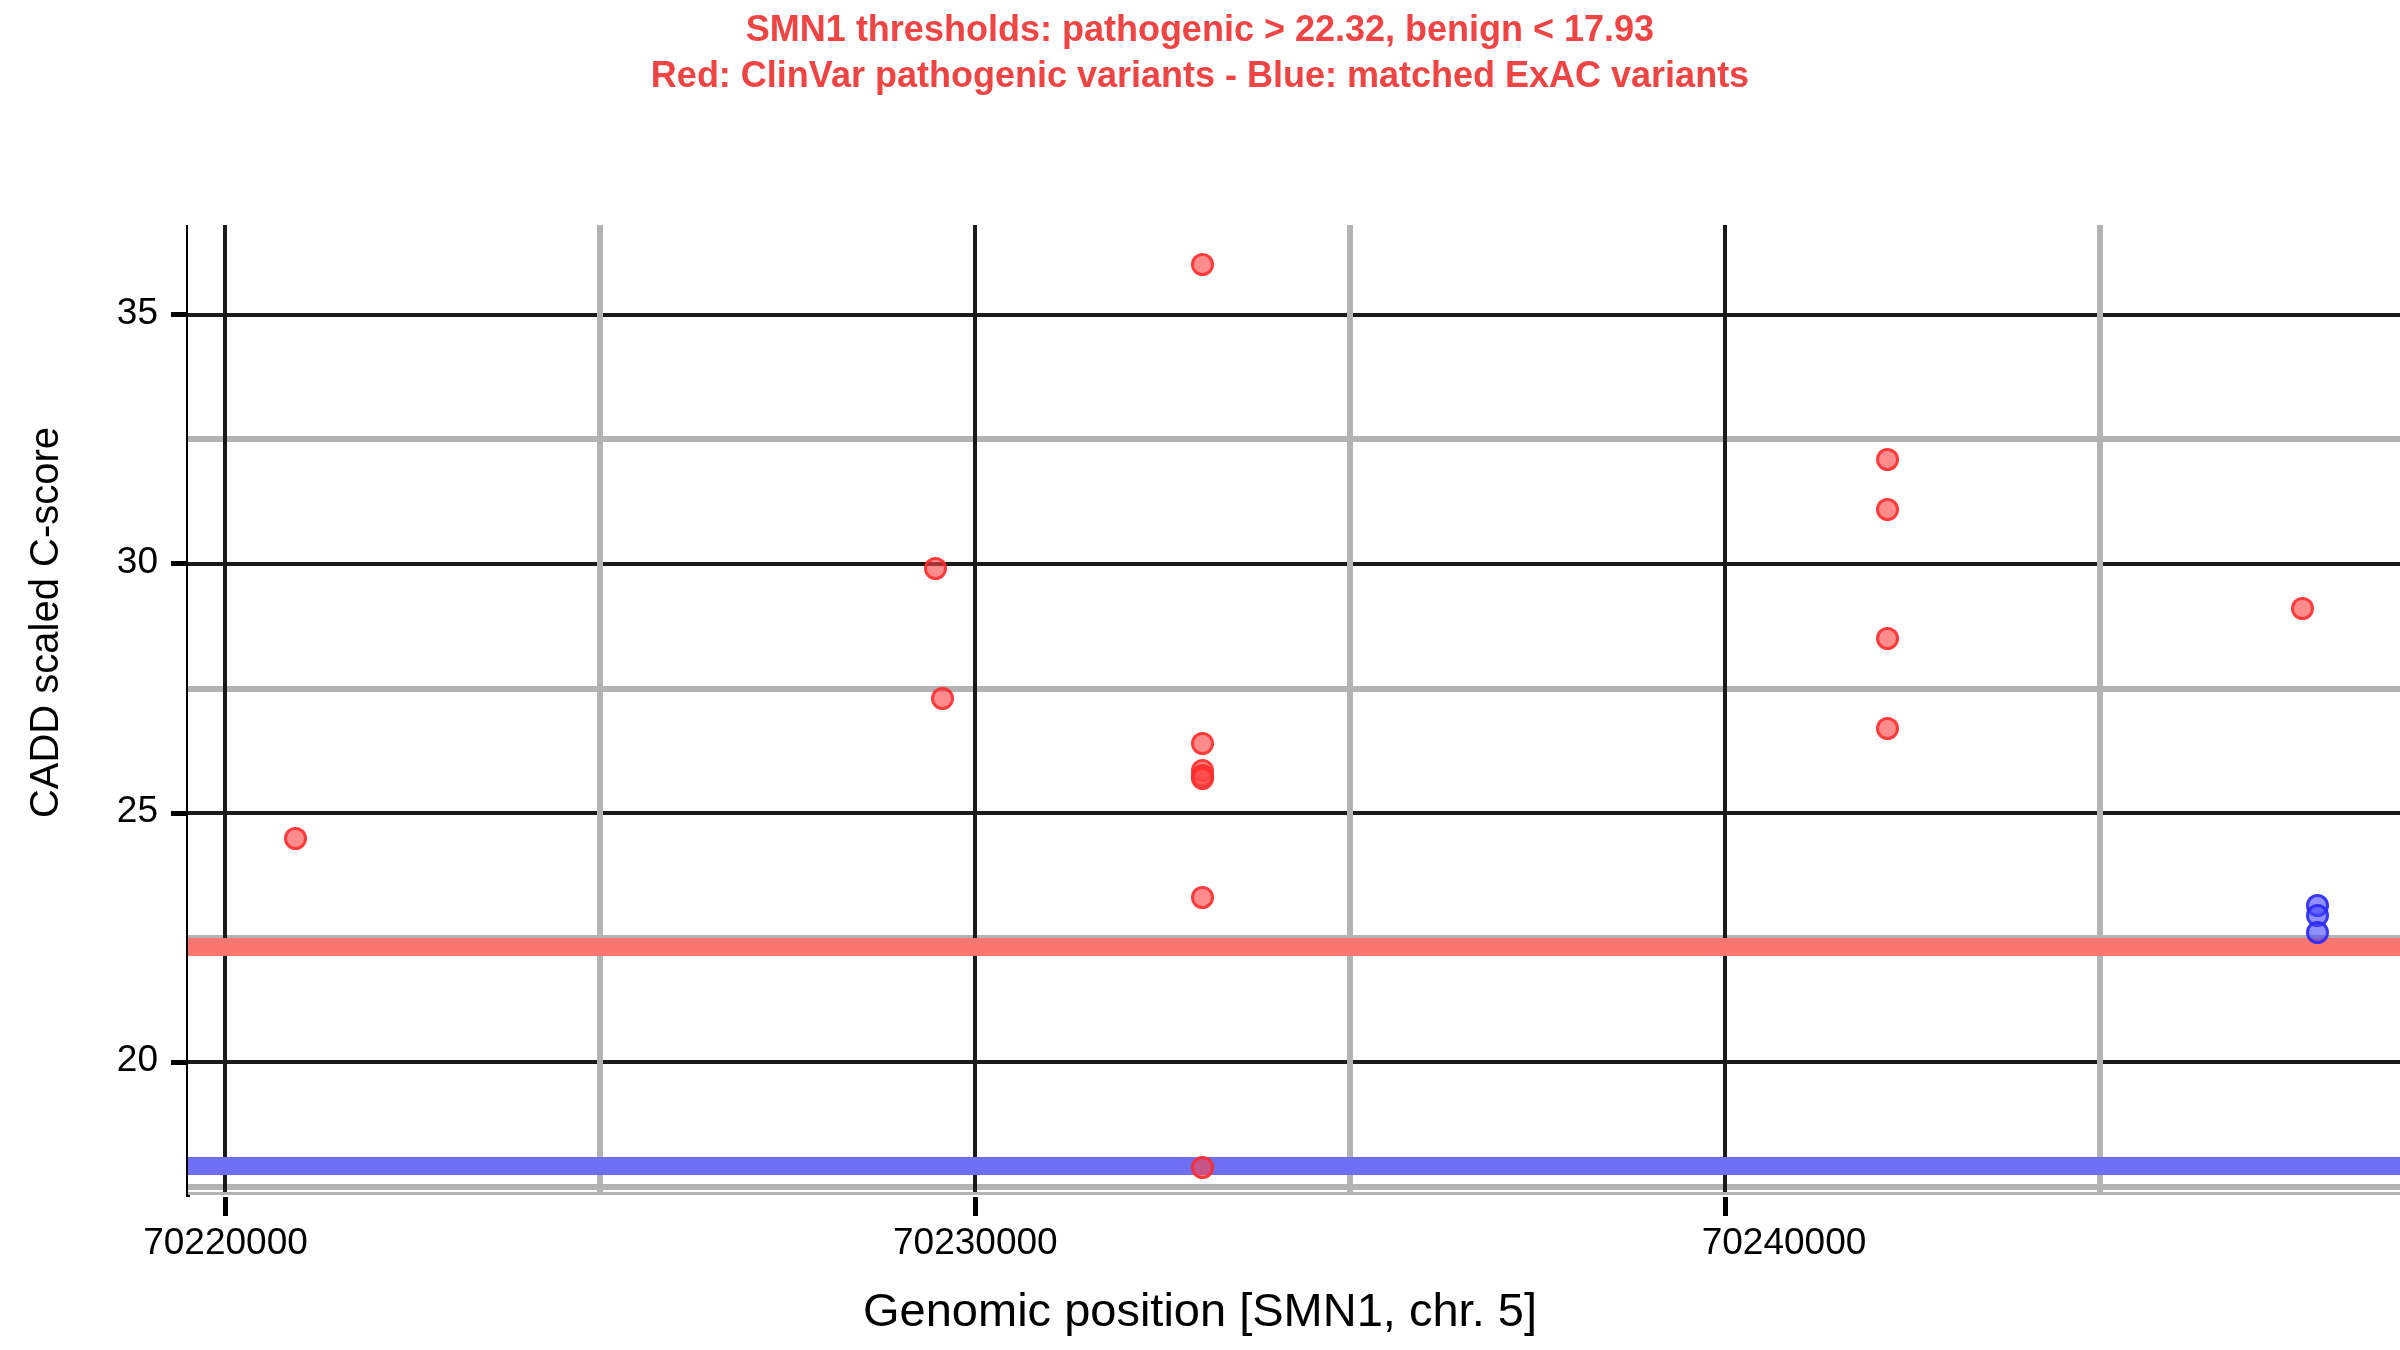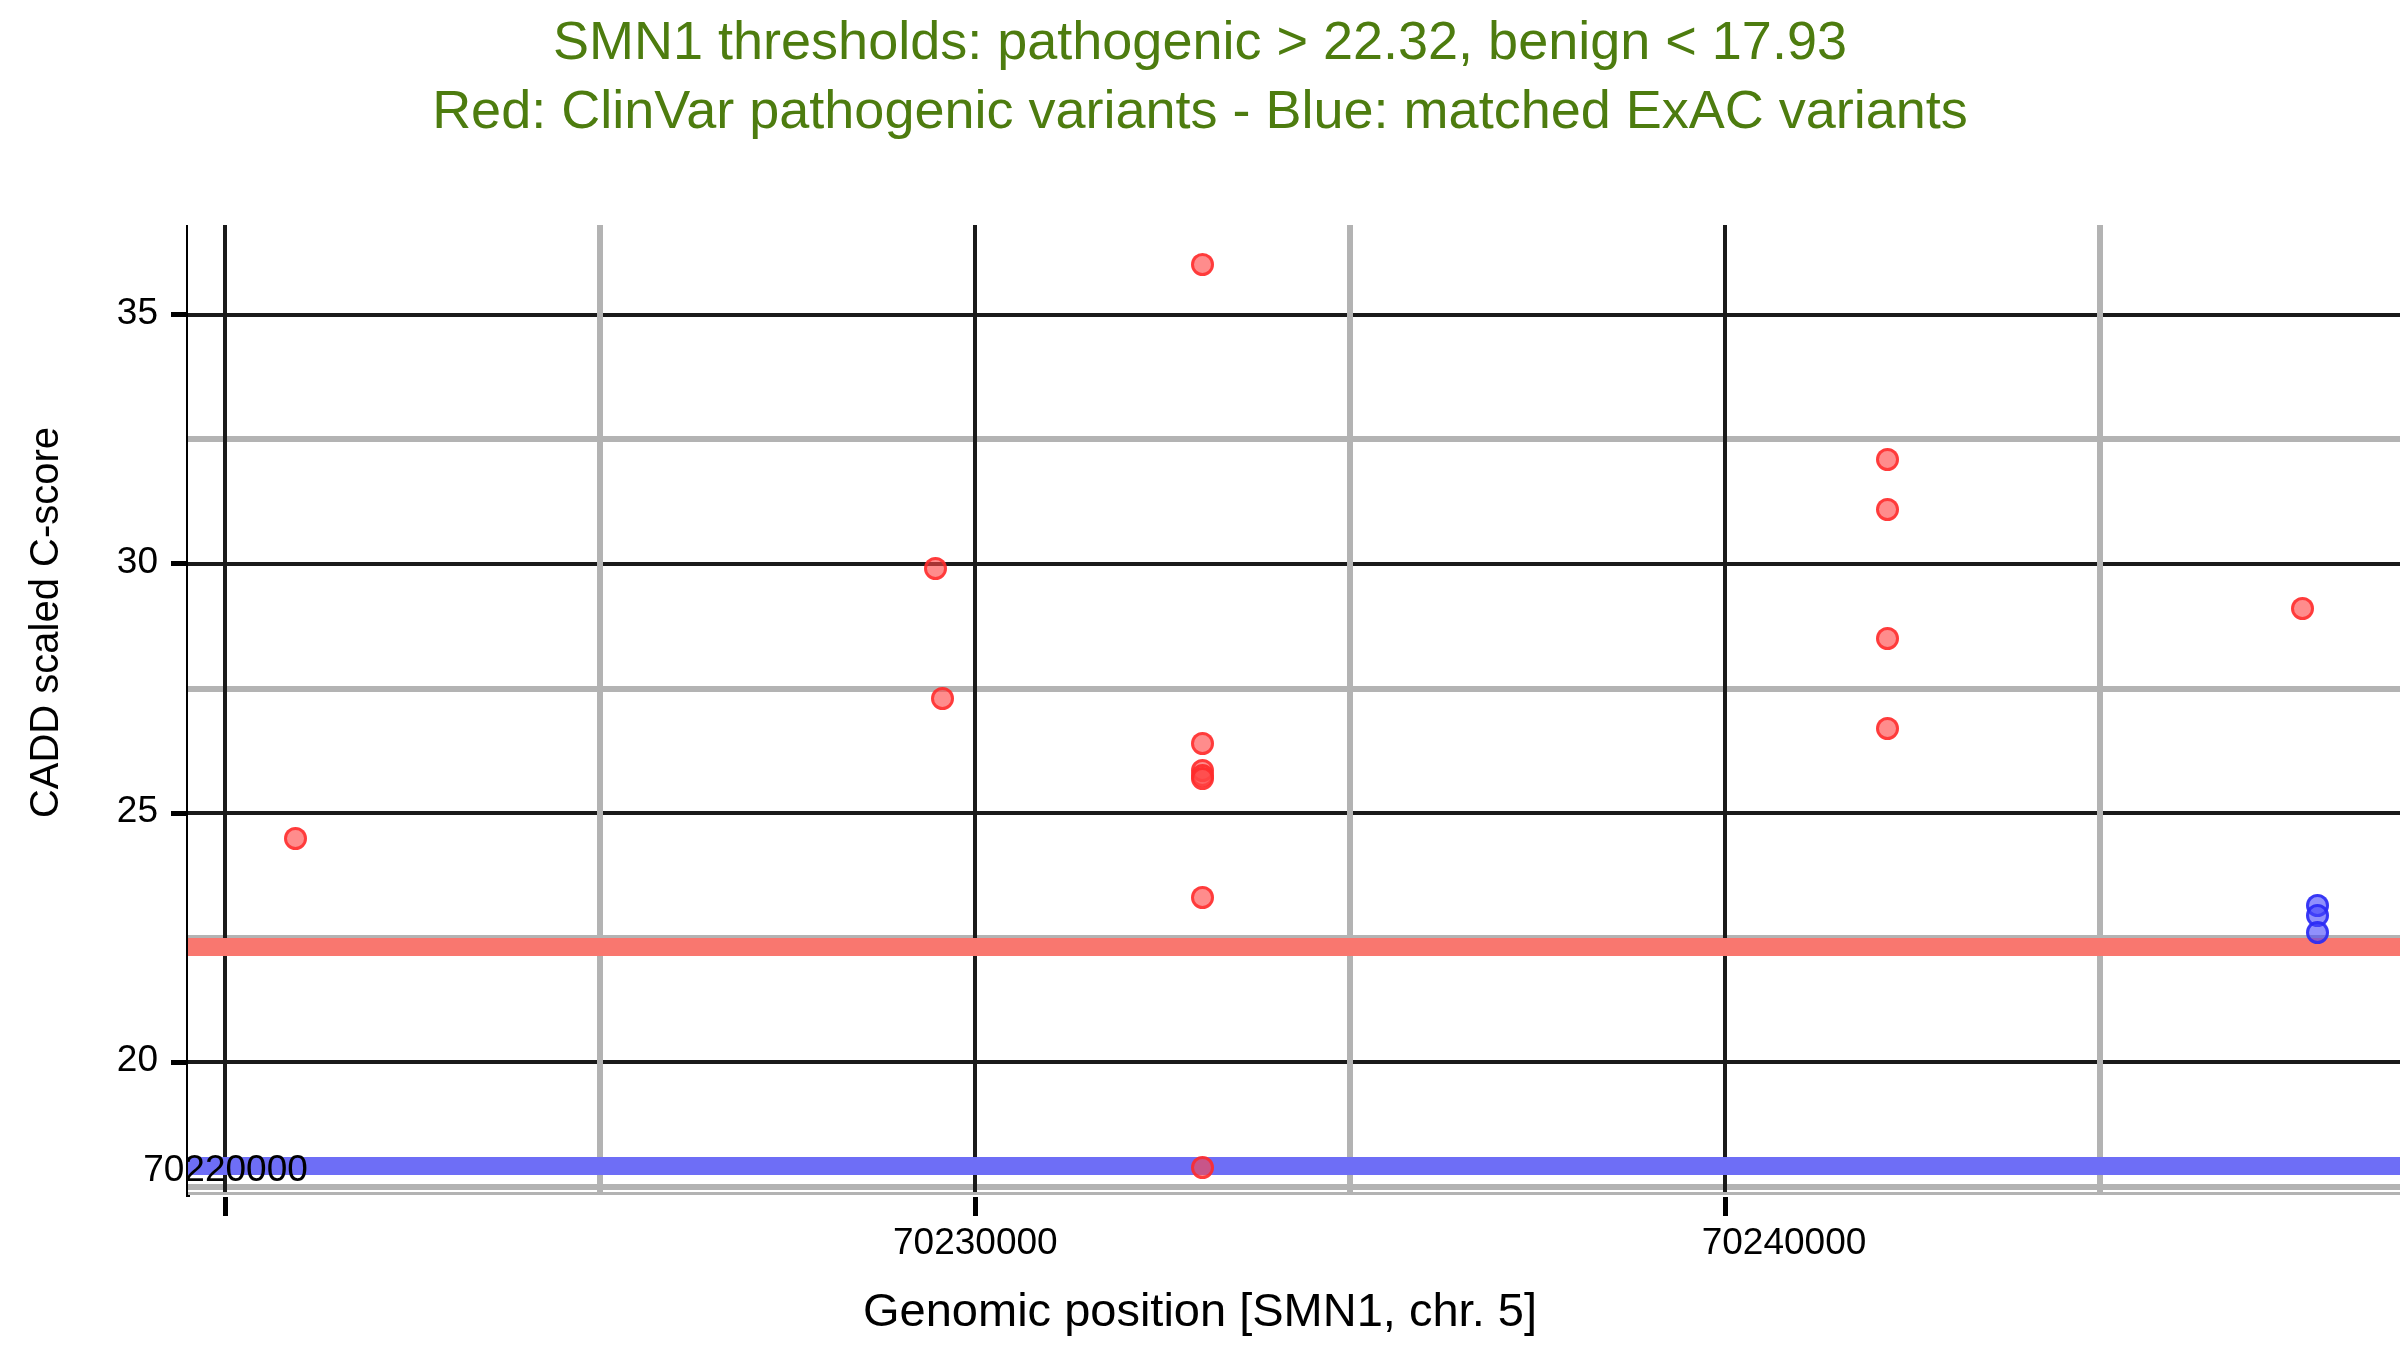--- a/index.html
+++ b/index.html
@@ -23,23 +23,23 @@
   
   #title-block {
     position: absolute;
     left: 0;
     top: 6px;
     width: 2400px;
     text-align: center;
     line-height: 1.27;
   }
   #title-block .title-line {
-    font-size: 54px;
-    font-weight: 400;
-    color: #4d7c0f;
+    font-size: 36px;
+    font-weight: 700;
+    color: #ef4444;
     white-space: pre;
   }
   
   #plot-area {
     position: absolute;
     left: 188px;
     top: 225px;
     width: 2212px;
     height: 967px;
     background: #ffffff;
@@ -217,21 +217,21 @@
       <div class="ytick-label" style="left: -12px; width: 170px; top: 290.722px;">35</div>
       <div class="ytick-mark" style="left: 171px; top: 561.448px;"></div>
       <div class="ytick-label" style="left: -12px; width: 170px; top: 539.948px;">30</div>
       <div class="ytick-mark" style="left: 171px; top: 810.675px;"></div>
       <div class="ytick-label" style="left: -12px; width: 170px; top: 789.175px;">25</div>
       <div class="ytick-mark" style="left: 171px; top: 1059.9px;"></div>
       <div class="ytick-label" style="left: -12px; width: 170px; top: 1038.4px;">20</div>
     </div>
   <div id="xticks">
       <div class="xtick-mark" style="left: 222.992px; top: 1197px;"></div>
-      <div class="xtick-label" style="left: 75.4915px; width: 300px; top: 1148px;">70220000</div>
+      <div class="xtick-label" style="left: 75.4915px; width: 300px; top: 1221px;">70220000</div>
       <div class="xtick-mark" style="left: 972.822px; top: 1197px;"></div>
       <div class="xtick-label" style="left: 825.322px; width: 300px; top: 1221px;">70230000</div>
       <div class="xtick-mark" style="left: 1722.65px; top: 1197px;"></div>
       <div class="xtick-label" style="left: 1634px; width: 300px; top: 1221px;">70240000</div>
     </div>
 
   <div id="ylabel">CADD scaled C-score</div>
   <div id="xlabel">Genomic position [SMN1, chr. 5]</div>
 
 </div>

